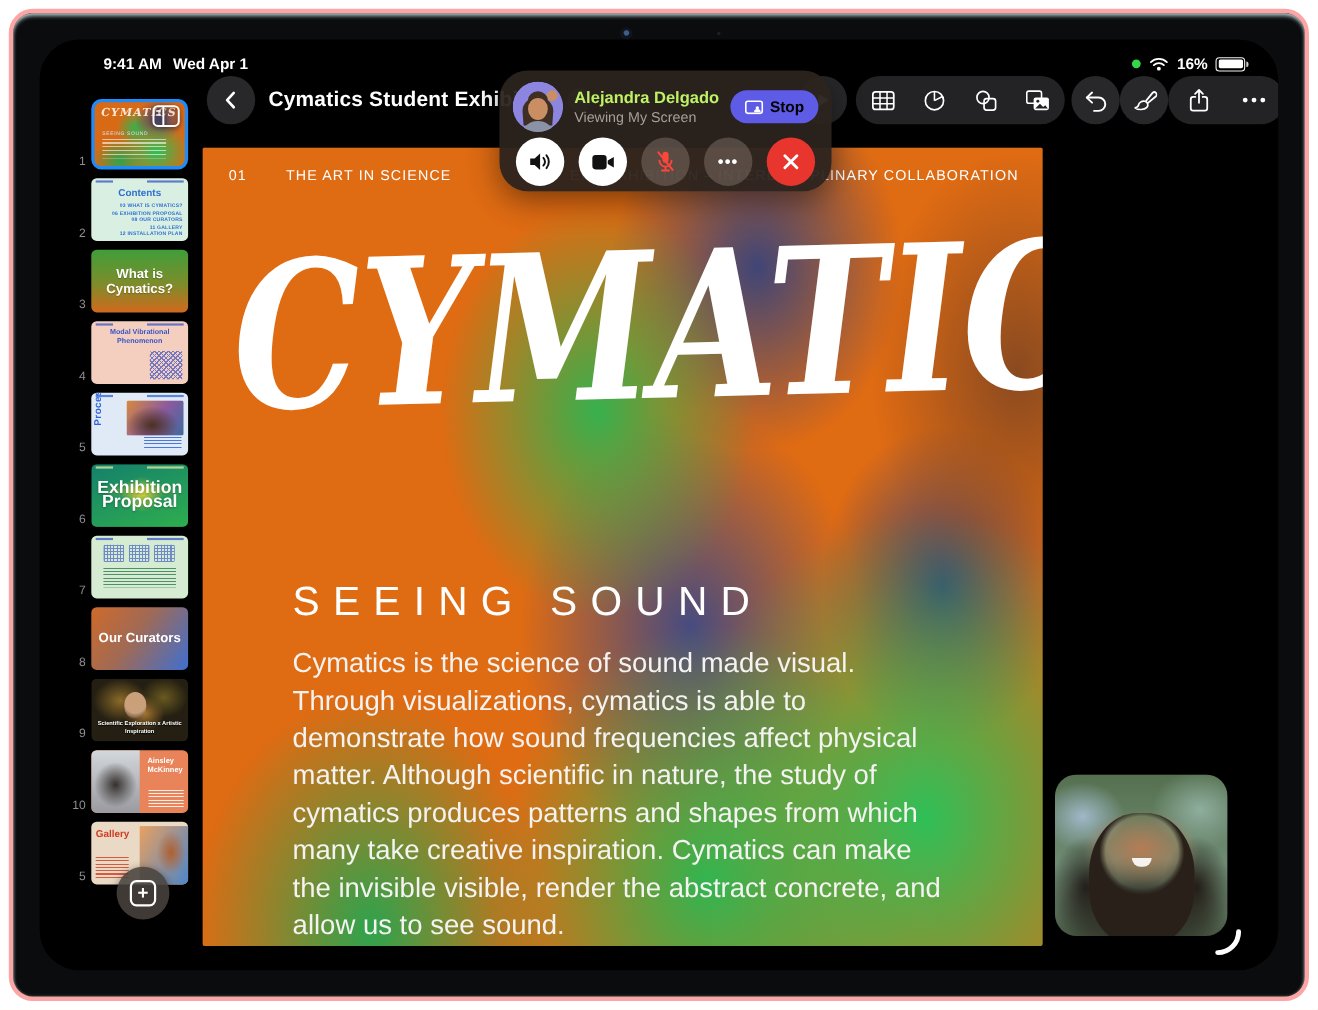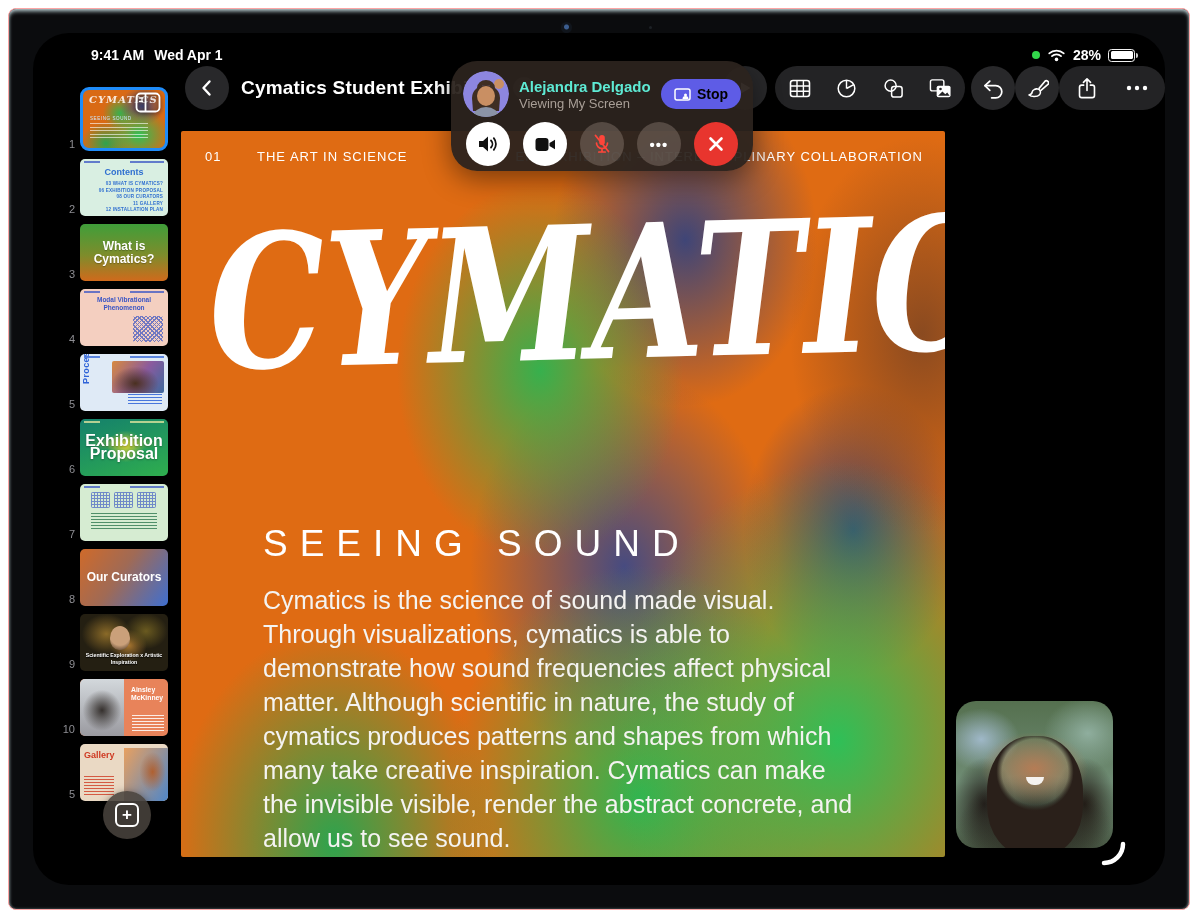--- a/index.html
+++ b/index.html
@@ -1,21 +1,21 @@
 <!DOCTYPE html>
 <html><head>
 <meta charset="utf-8">
 <style>
   * { margin:0; padding:0; box-sizing:border-box; }
   html,body { width:1198px; height:918px; background:#fff; font-family:"Liberation Sans", sans-serif; overflow:hidden; }
   .page { position:relative; width:1198px; height:918px; background:#fff; }
 
   
-  .device { position:absolute; inset:8px; border-radius:8px; background:#0b0c0e;
-            border:1px solid #fca5a5;
+  .device { position:absolute; inset:8px; border-radius:22px; background:#0b0c0e;
+            border:4px solid #fca5a5;
             box-shadow: inset 0 3px 4px -1px rgba(205,228,232,.95), inset 2px 0 3px -2px rgba(160,190,195,.5),
                         inset -2px 0 3px -2px rgba(160,190,195,.5), inset 0 -2px 3px -2px rgba(120,150,155,.55); }
   .camera { position:absolute; top:13px; left:552px; width:11px; height:11px; border-radius:50%;
             background:radial-gradient(circle at 50% 45%, #3b5d8f 0 2px, #10151c 3px); }
   .camera2 { position:absolute; top:17px; left:640px; width:3px; height:3px; border-radius:50%; background:#1d2126; }
   .screen { position:absolute; inset:24px; border-radius:36px; background:#000; overflow:hidden; }
 
   
   .statusbar { position:absolute; top:12px; left:58px; right:30px; height:20px; display:flex; align-items:center;
                color:#fff; font-size:14px; font-weight:bold; }
@@ -140,21 +140,21 @@
   .cy-svg { position:absolute; top:38px; left:0; width:940px; height:260px; }
   .seeing { position:absolute; left:82px; top:392px; color:#fff; font-size:37px; letter-spacing:12px; font-weight:normal; }
   .body-text { position:absolute; left:82px; top:452px; width:596px; color:#f4f3f1; font-size:25px; line-height:34px; }
 
   
   .facetime { position:absolute; left:418px; top:28px; width:302px; height:110px; border-radius:26px;
               background:rgba(43,35,29,.95); box-shadow:0 8px 28px rgba(0,0,0,.45); }
   .ft-top { position:absolute; top:10px; left:12px; right:12px; height:46px; display:flex; align-items:center; }
   .avatar { width:46px; height:46px; border-radius:50%; overflow:hidden; flex:none; }
   .ft-meta { margin-left:10px; }
-  .ft-name { color:#5eead4; font-size:15px; font-weight:bold; }
+  .ft-name { color:#bef264; font-size:15px; font-weight:bold; }
   .ft-status { color:#a89e96; font-size:13px; margin-top:1px; }
   .stop-btn { margin-left:auto; height:30px; border:none; border-radius:16px; background:#5e5ce6; color:#000000;
               font-size:14px; font-weight:bold; display:flex; align-items:center; gap:6px; padding:0 13px; cursor:pointer; }
   .ft-row { position:absolute; left:15px; right:15px; top:61px; display:flex; justify-content:space-between; }
   .ft-btn { width:44px; height:44px; border-radius:50%; border:none; display:flex; align-items:center; justify-content:center; cursor:pointer; }
   .ft-white { background:#fff; }
   .ft-gray { background:rgba(155,140,128,.38); }
   .ft-red { background:#e8352e; }
   .dots { color:#fff; font-size:15px; letter-spacing:1px; font-weight:bold; }
 
@@ -189,21 +189,21 @@
         <span>9:41 AM</span>
         <span>Wed Apr 1</span>
       </div>
       <div class="status-right">
         <span class="rec-dot"></span>
         <svg width="19" height="14" viewBox="0 0 20 15">
           <path d="M2.2 5.8 a11.5 11.5 0 0 1 15.6 0" stroke="#fff" stroke-width="1.8" fill="none" stroke-linecap="round"></path>
           <path d="M5.1 8.8 a7 7 0 0 1 9.8 0" stroke="#fff" stroke-width="1.8" fill="none" stroke-linecap="round"></path>
           <circle cx="10" cy="12.2" r="1.9" fill="#fff"></circle>
         </svg>
-        <span>28%</span>
+        <span>16%</span>
         <span class="battery">
               <i></i>
             </span>
       </div>
     </div>
 
     <div class="toolbar">
       <button class="circle-btn back-btn">
         <svg width="20" height="20" viewBox="0 0 20 20">
           <path d="M12.5 3.5 L6.5 10 L12.5 16.5" stroke="#fff" stroke-width="2.4" fill="none" stroke-linecap="round" stroke-linejoin="round"></path>

